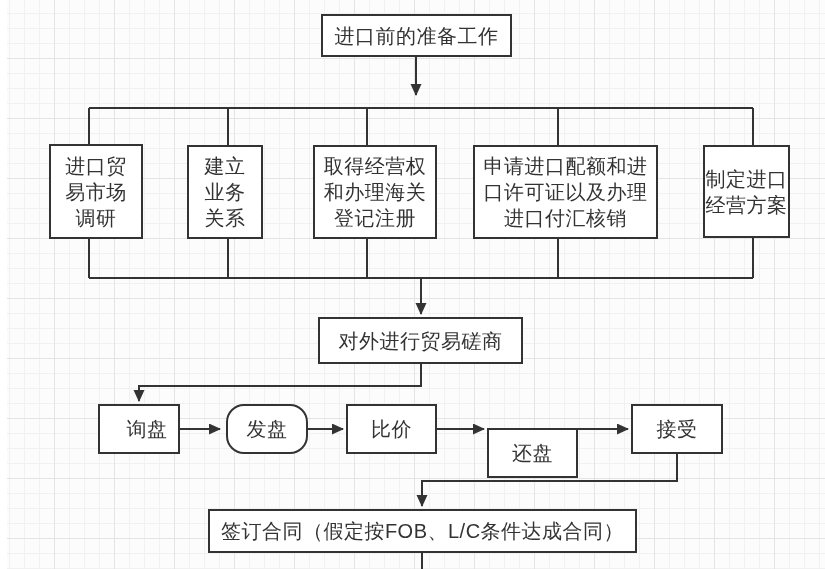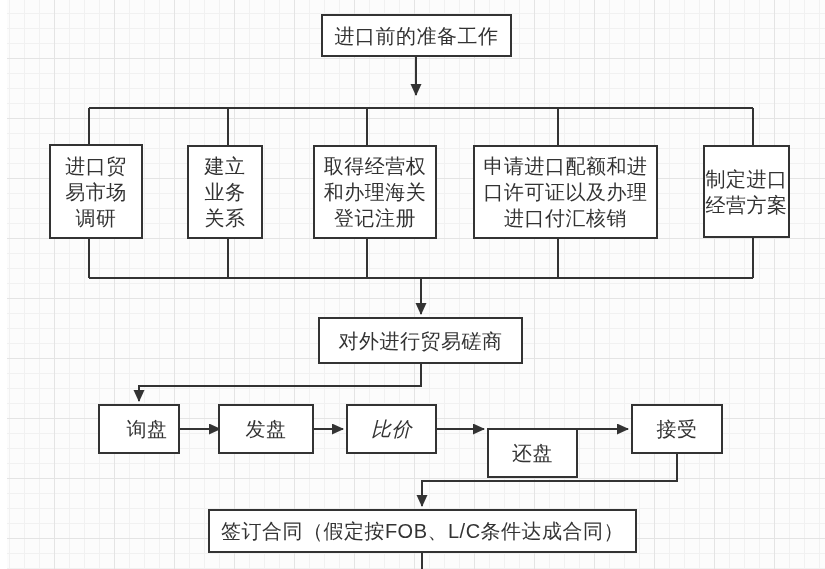--- a/index.html
+++ b/index.html
@@ -117,25 +117,25 @@
   </div>
 
   <div class="node oneline" style="left:318px; top:317px; width:205px; height:47px;">
     <span class="lbl">对外进行贸易磋商</span>
   </div>
 
   <div class="node oneline" style="left:98px; top:404px; width:82px; height:50px;padding-left:16px;">
     <span class="lbl">询盘</span>
   </div>
 
-  <div class="node oneline" style="left:218px; top:404px; width:96px; height:50px;">
+  <div class="node oneline" style="left:226px; top:404px; width:82px; height:50px;border-radius:18px;">
     <span class="lbl">发盘</span>
   </div>
 
-  <div class="node oneline" style="left:346px; top:404px; width:91px; height:50px;font-style:italic;">
+  <div class="node oneline" style="left:346px; top:404px; width:91px; height:50px;">
     <span class="lbl">比价</span>
   </div>
 
   <div class="node oneline" style="left:487px; top:404px; width:91px; height:50px;margin-top:24px;">
     <span class="lbl">还盘</span>
   </div>
 
   <div class="node oneline" style="left:631px; top:404px; width:92px; height:50px;">
     <span class="lbl">接受</span>
   </div>

